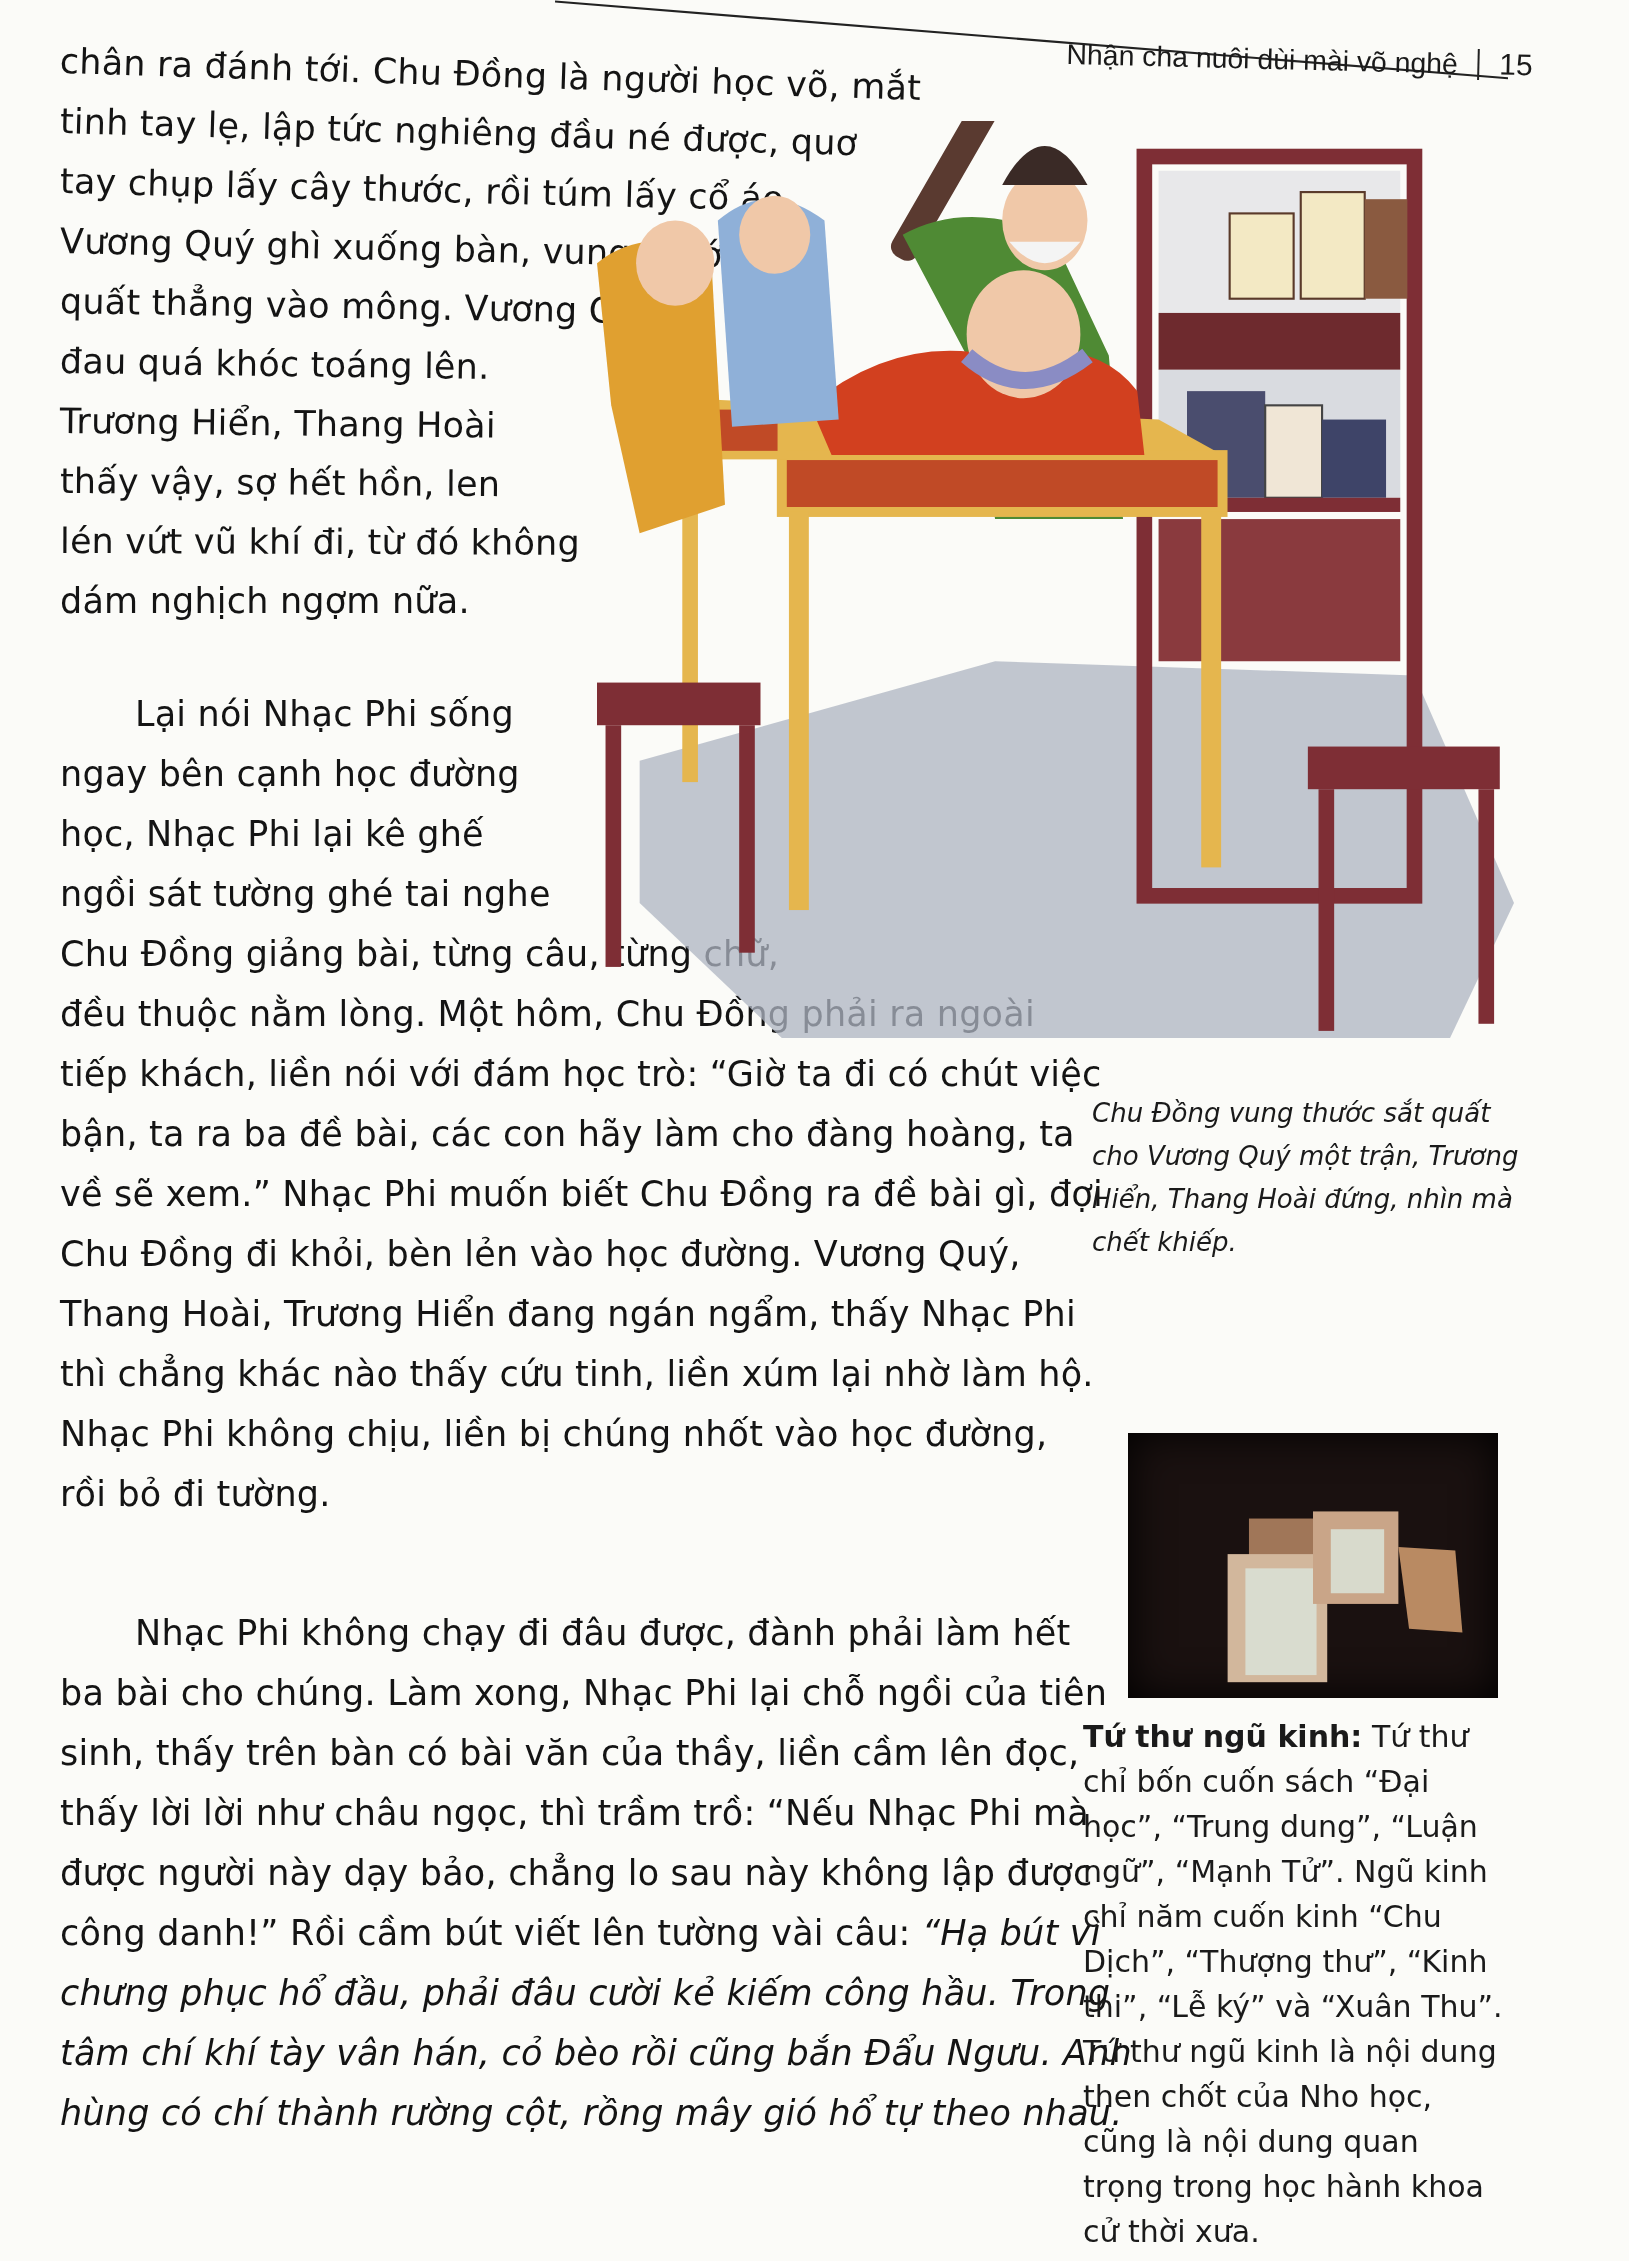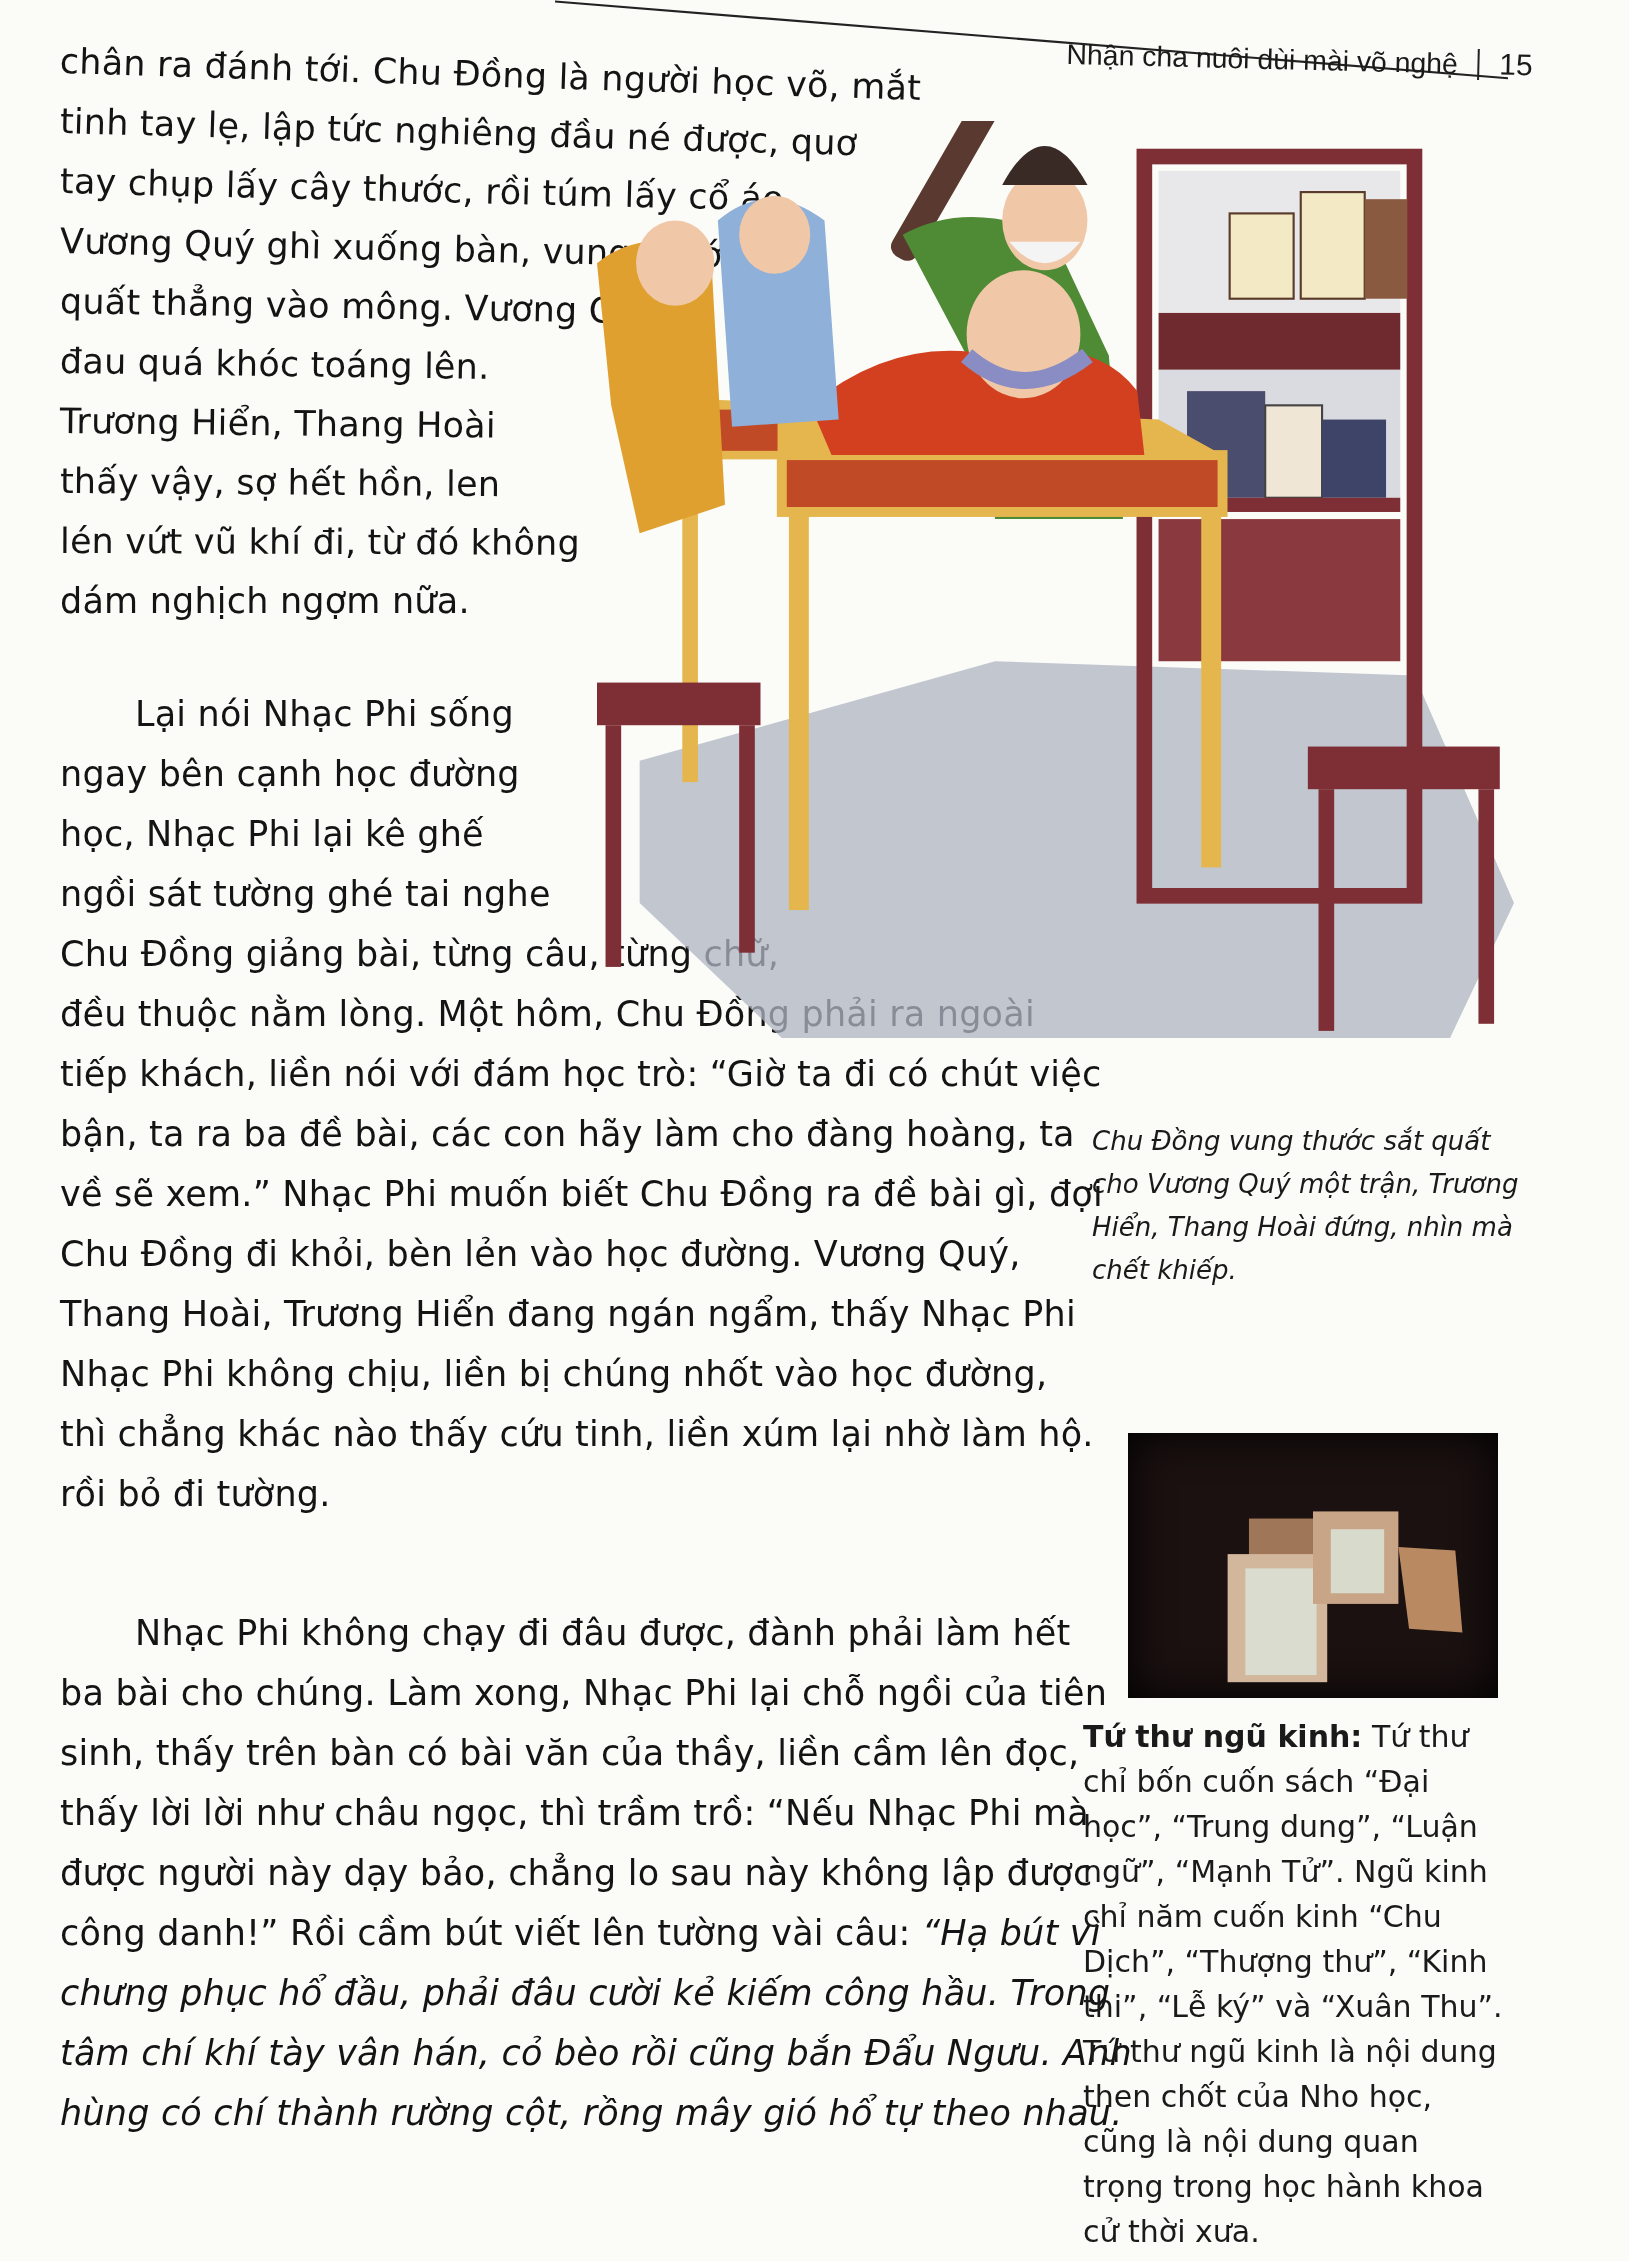--- a/index.html
+++ b/index.html
@@ -42,21 +42,21 @@
 
   .para2 { top: 684px; }
   .indent { padding-left: 75px; }
   .para3 { top: 1603px; }
   .italic { font-style: italic; }
 
   .illustration {
     position: absolute; left: 597px; top: 121px; width: 917px; height: 917px;
   }
   .caption {
-    position: absolute; left: 1092px; top: 1120px; width: 427px;
+    position: absolute; left: 1092px; top: 1092px; width: 427px;
     font-style: italic; font-size: 26px; line-height: 43px; color: #1a1a1a;
   }
   .photo {
     position: absolute; left: 1128px; top: 1433px; width: 370px; height: 265px;
     background: #1a1110;
     box-shadow: inset 0 0 43px #000;
   }
   .sidebar-note {
     position: absolute; left: 1083px; top: 1714px; width: 420px;
     font-size: 30px; line-height: 45px; color: #1a1a1a;
@@ -93,22 +93,22 @@
   <span class="line">ngay bên cạnh học đường</span>
   <span class="line">học, Nhạc Phi lại kê ghế</span>
   <span class="line">ngồi sát tường ghé tai nghe</span>
   <span class="line">Chu Đồng giảng bài, từng câu, từng chữ,</span>
   <span class="line">đều thuộc nằm lòng. Một hôm, Chu Đồng phải ra ngoài</span>
   <span class="line">tiếp khách, liền nói với đám học trò: “Giờ ta đi có chút việc</span>
   <span class="line">bận, ta ra ba đề bài, các con hãy làm cho đàng hoàng, ta</span>
   <span class="line">về sẽ xem.” Nhạc Phi muốn biết Chu Đồng ra đề bài gì, đợi</span>
   <span class="line">Chu Đồng đi khỏi, bèn lẻn vào học đường. Vương Quý,</span>
   <span class="line">Thang Hoài, Trương Hiển đang ngán ngẩm, thấy Nhạc Phi</span>
+  <span class="line">thì chẳng khác nào thấy cứu tinh, liền xúm lại nhờ làm hộ.</span>
   <span class="line">Nhạc Phi không chịu, liền bị chúng nhốt vào học đường,</span>
-  <span class="line">thì chẳng khác nào thấy cứu tinh, liền xúm lại nhờ làm hộ.</span>
   <span class="line">rồi bỏ đi tường.</span>
 </div>
 
 <div class="body-text para3">
   <span class="line indent">Nhạc Phi không chạy đi đâu được, đành phải làm hết</span>
   <span class="line">ba bài cho chúng. Làm xong, Nhạc Phi lại chỗ ngồi của tiên</span>
   <span class="line">sinh, thấy trên bàn có bài văn của thầy, liền cầm lên đọc,</span>
   <span class="line">thấy lời lời như châu ngọc, thì trầm trồ: “Nếu Nhạc Phi mà</span>
   <span class="line">được người này dạy bảo, chẳng lo sau này không lập được</span>
   <span class="line"><span>công danh!” Rồi cầm bút viết lên tường vài câu: </span><span class="italic">“Hạ bút vì</span></span>

